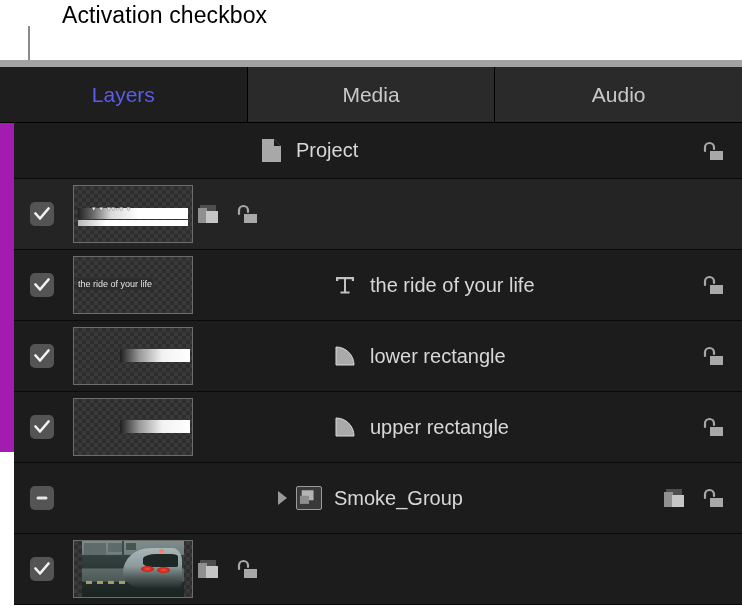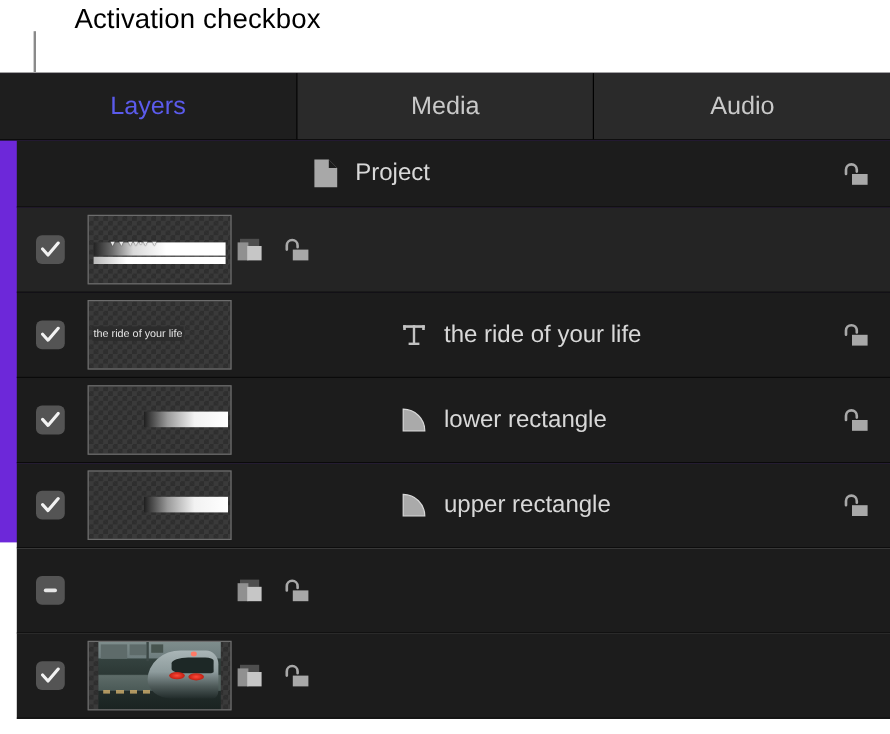--- a/index.html
+++ b/index.html
@@ -27,22 +27,22 @@
     left: 28px; top: 26px;
     width: 2px; height: 185px;
     background: #8a8a8a;
   }
 
   
   .panel {
     position: absolute;
     left: 0; top: 60px;
     width: 742px; height: 392px;
-    background: #6d28d9;
-    border-top: 1px solid #a3a3a3;
+    background: #a21caf;
+    border-top: 7px solid #a3a3a3;
   }
 
   
   .tabbar {
     display: flex;
     height: 56px;
     background: #2a2a2a;
     border-bottom: 1px solid #000;
   }
   .tab {
@@ -425,20 +425,37 @@
 
       <div class="row">
         <div class="cb-col">
           <div class="checkbox">
             <svg width="16" height="14" viewBox="0 0 16 14">
               <rect x="2.5" y="5.5" width="11" height="3" rx="1.5" fill="#e6e6e6"></rect>
             </svg>
           </div>
         </div>
         <div class="thumb-col"></div>
+        <div class="mid">
+          <div class="spacer-indent" style="width:74px"></div>
+          <div class="tri">
+            <svg width="18" height="18" viewBox="0 0 18 18">
+              <path d="M5 2 L5 16 L14 9 Z" fill="#9a9a9a"></path>
+            </svg>
+          </div>
+          <div class="layer-icon">
+            <span class="selbox">
+              <svg width="20" height="18" viewBox="0 0 22 19">
+                <rect x="3" y="1" width="13" height="11" fill="#b5b5b5"></rect>
+                <rect x="1" y="7" width="10" height="9" fill="#8e8e8e"></rect>
+              </svg>
+            </span>
+          </div>
+          <div class="name">Smoke_Group</div>
+        </div>
         <div class="right-col">
           <div class="ico">
             <svg width="26" height="24" viewBox="0 0 26 24">
               <rect x="4" y="3" width="16" height="6" fill="#4e4e4e"></rect>
               <rect x="2" y="6" width="9" height="15" fill="#909090"></rect>
               <rect x="10" y="9" width="12" height="12" fill="#c6c6c6"></rect>
             </svg>
           </div>
           <div class="ico">
             <svg width="26" height="24" viewBox="0 0 26 24">

